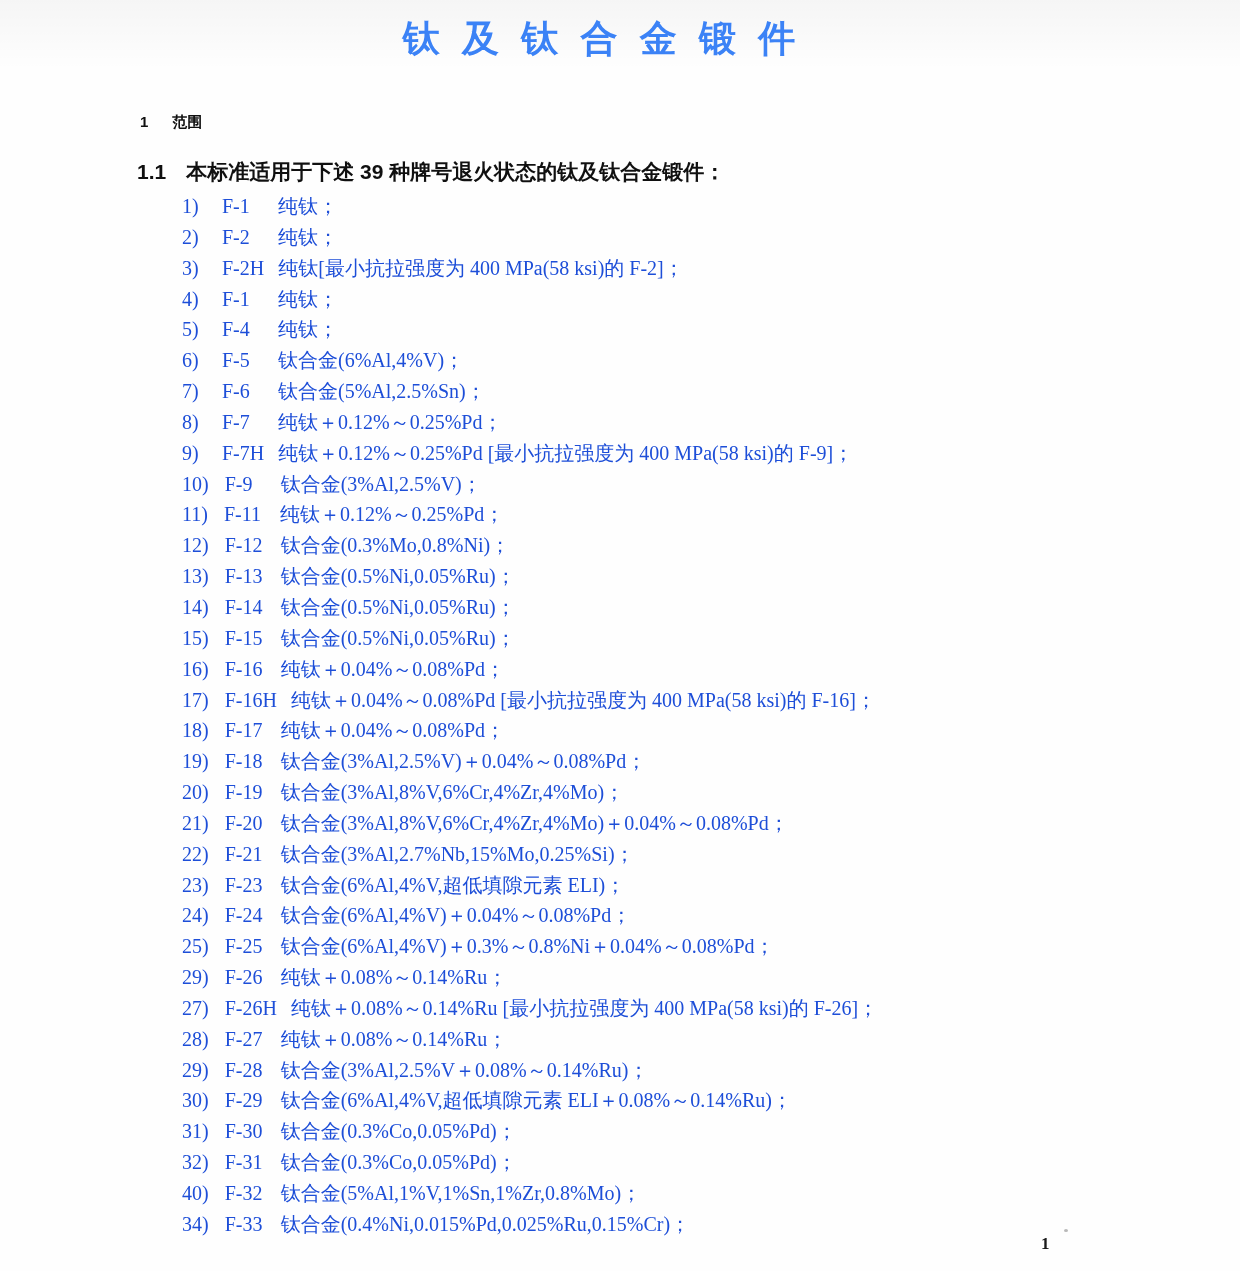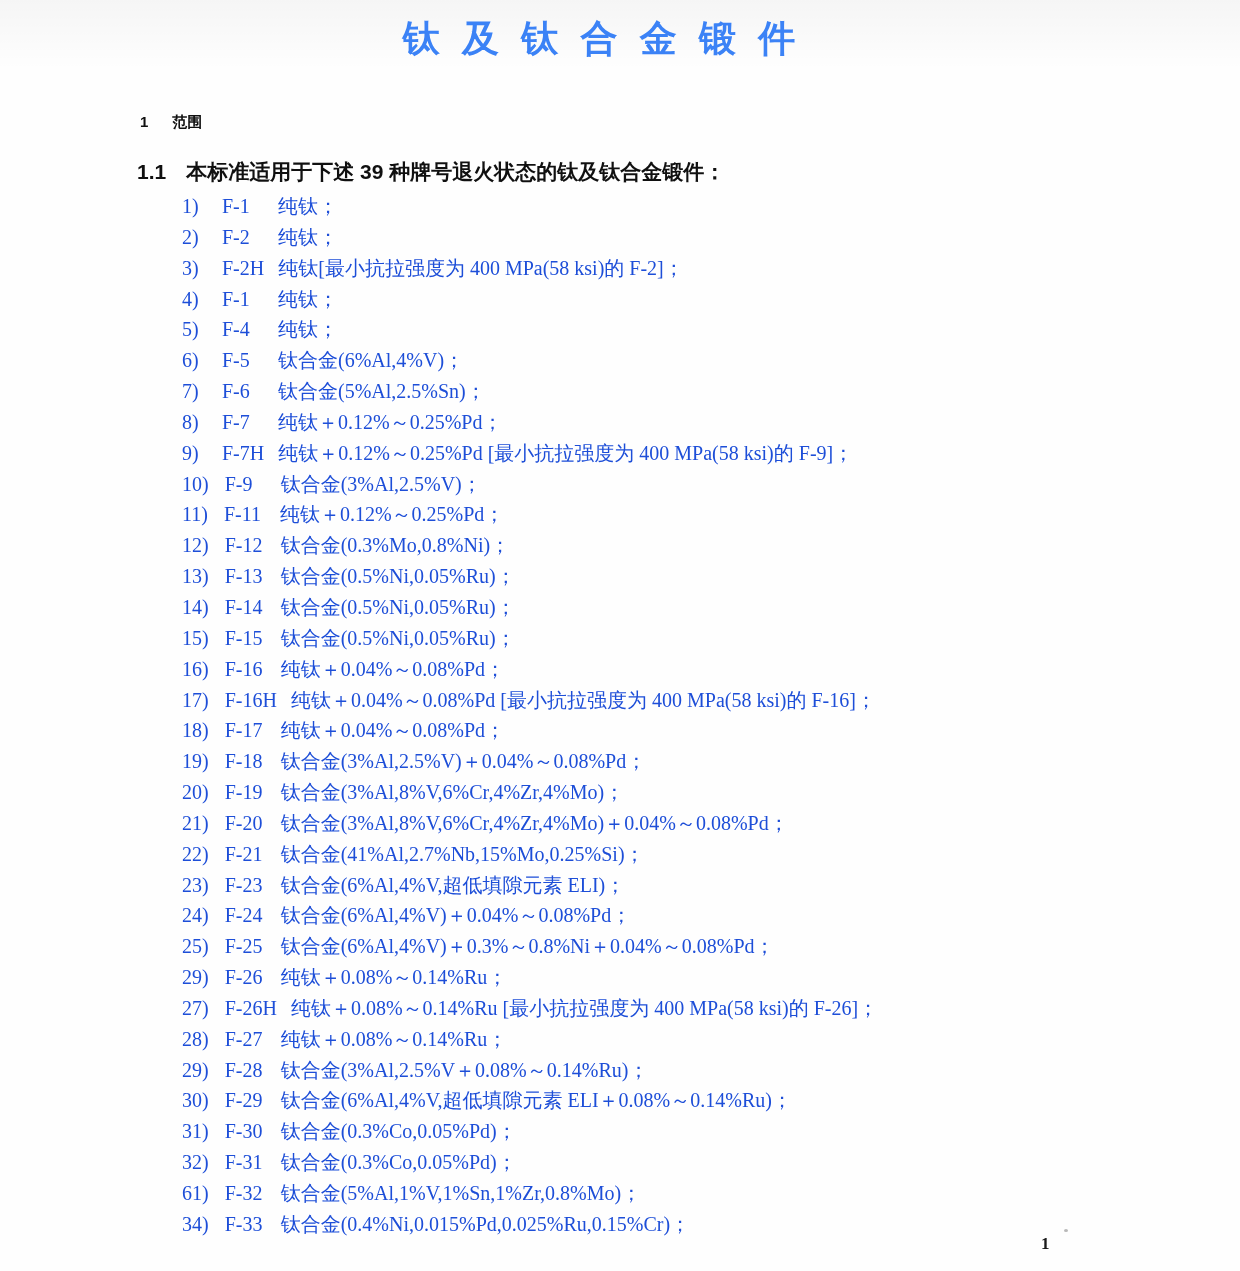--- a/index.html
+++ b/index.html
@@ -201,21 +201,21 @@
 
       <div class="grade-row">
         <span class="num">20)</span><span class="code">F-19</span><span class="desc">钛合金(3%Al,8%V,6%Cr,4%Zr,4%Mo)；</span>
       </div>
 
       <div class="grade-row">
         <span class="num">21)</span><span class="code">F-20</span><span class="desc">钛合金(3%Al,8%V,6%Cr,4%Zr,4%Mo)＋0.04%～0.08%Pd；</span>
       </div>
 
       <div class="grade-row">
-        <span class="num">22)</span><span class="code">F-21</span><span class="desc">钛合金(41%Al,2.7%Nb,15%Mo,0.25%Si)；</span>
+        <span class="num">22)</span><span class="code">F-21</span><span class="desc">钛合金(3%Al,2.7%Nb,15%Mo,0.25%Si)；</span>
       </div>
 
       <div class="grade-row">
         <span class="num">23)</span><span class="code">F-23</span><span class="desc">钛合金(6%Al,4%V,超低填隙元素 ELI)；</span>
       </div>
 
       <div class="grade-row">
         <span class="num">24)</span><span class="code">F-24</span><span class="desc">钛合金(6%Al,4%V)＋0.04%～0.08%Pd；</span>
       </div>
 
@@ -245,21 +245,21 @@
 
       <div class="grade-row">
         <span class="num">31)</span><span class="code">F-30</span><span class="desc">钛合金(0.3%Co,0.05%Pd)；</span>
       </div>
 
       <div class="grade-row">
         <span class="num">32)</span><span class="code">F-31</span><span class="desc">钛合金(0.3%Co,0.05%Pd)；</span>
       </div>
 
       <div class="grade-row">
-        <span class="num">61)</span><span class="code">F-32</span><span class="desc">钛合金(5%Al,1%V,1%Sn,1%Zr,0.8%Mo)；</span>
+        <span class="num">40)</span><span class="code">F-32</span><span class="desc">钛合金(5%Al,1%V,1%Sn,1%Zr,0.8%Mo)；</span>
       </div>
 
       <div class="grade-row">
         <span class="num">34)</span><span class="code">F-33</span><span class="desc">钛合金(0.4%Ni,0.015%Pd,0.025%Ru,0.15%Cr)；</span>
       </div>
     </div>
 
   <span class="scan-dot"></span>
 
   <div class="page-number">1</div>

